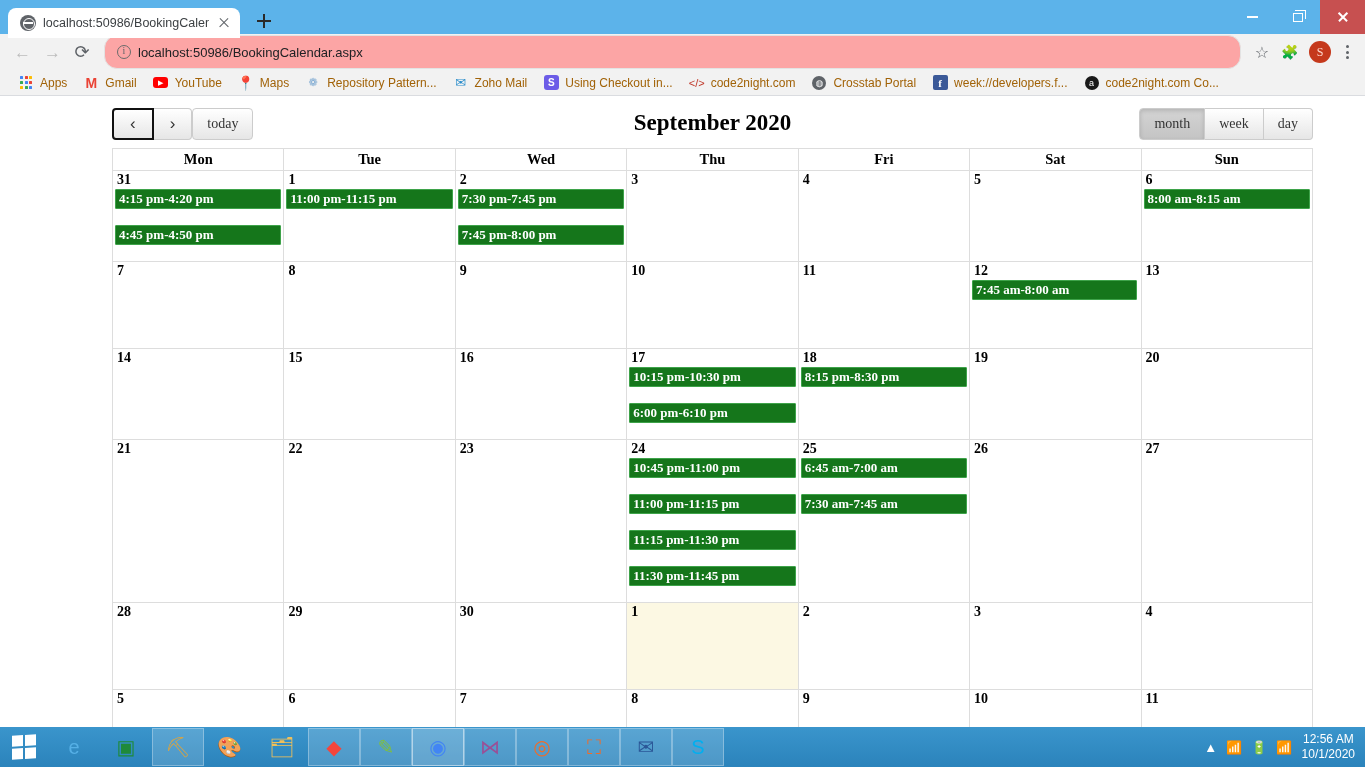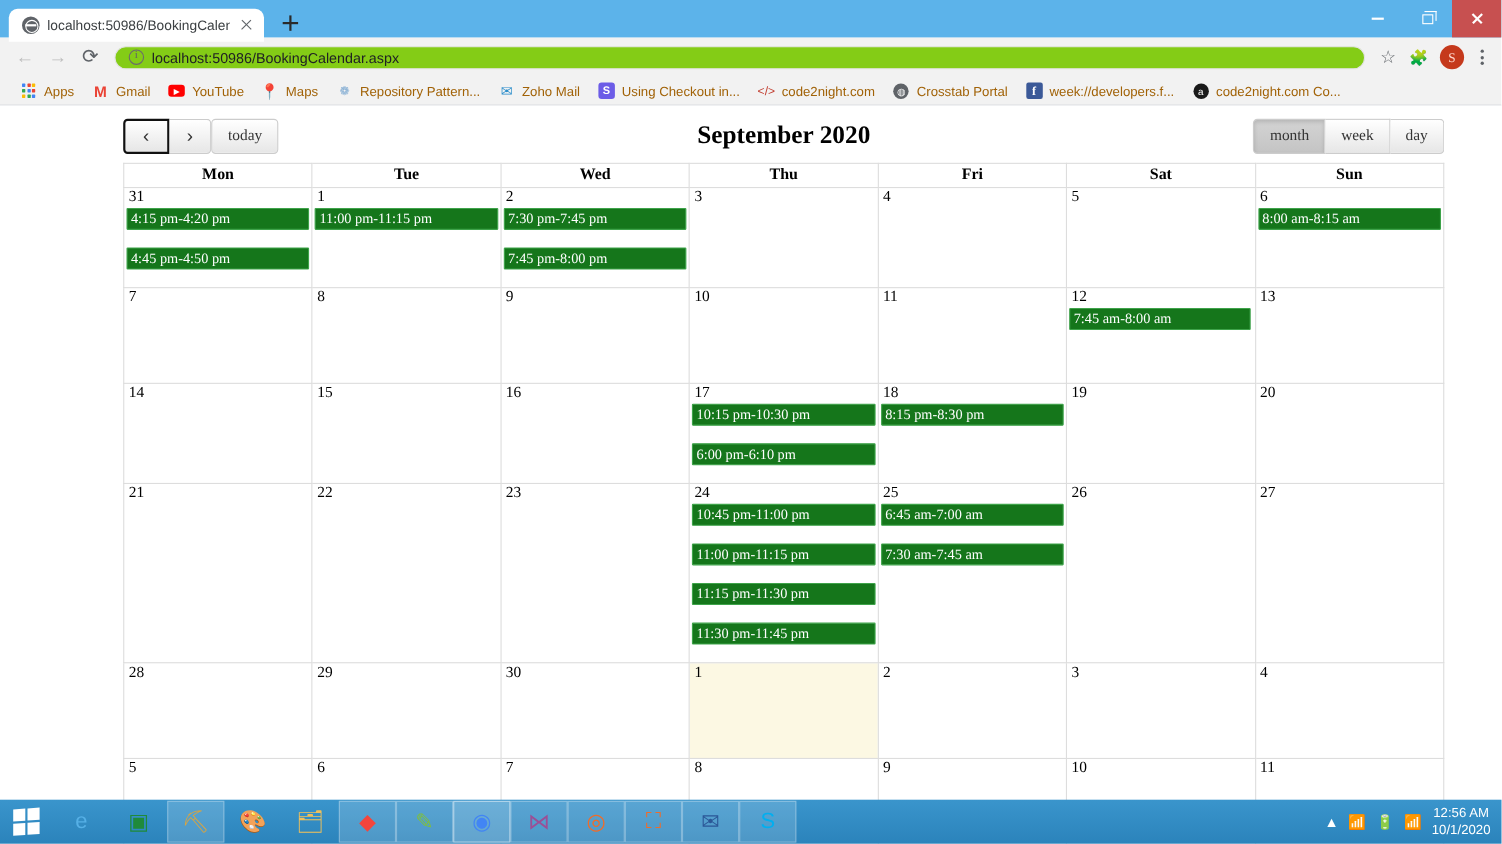--- a/index.html
+++ b/index.html
@@ -70,21 +70,21 @@
   
   .navbar{ height:36px; background:#f2f2f2; display:flex; align-items:center; padding:0 8px; gap:2px;}
   .navbtn{ width:28px; height:28px; display:flex; align-items:center; justify-content:center;
            border-radius:50%; color:#5f6368; }
   .navbtn.disabled{ color:#bdbdbd; }
   .arrow-l, .arrow-r { width:16px; height:16px; position:relative; }
   .arrow-l::before{content:"←"; font-size:17px; line-height:16px; }
   .arrow-r::before{content:"→"; font-size:17px; line-height:16px; }
   .reload::before{ content:"⟳"; font-size:18px; line-height:18px; }
   .omnibox{
-    flex:1; height:21px; background:#84cc16; border-radius:13px; margin:0 6px;
+    flex:1; height:34px; background:#fca5a5; border-radius:13px; margin:0 6px;
     display:flex; align-items:center; gap:7px; padding:0 12px;
     border:1px solid #e3e3e3;
   }
   .info-icon{ width:14px;height:14px;border:1.3px solid #6b6b6b;border-radius:50%;
     position:relative; flex:0 0 14px;}
   .info-icon::after{content:"i"; position:absolute; left:0; right:0; top:-1px; text-align:center;
     font-size:10px; font-family:"Liberation Serif", serif; color:#5f6368;}
   .url{ font-size:13px; color:#202124; }
   .star{ font-size:16px; color:#5f6368; width:26px; text-align:center; }
   .ext-icon{ width:26px; text-align:center; color:#5f6368; font-size:14px; }
@@ -134,20 +134,21 @@
   .btn.day  { border-radius:0 4px 4px 0; border-left:none; }
 
   table.cal{ border-collapse:collapse; width:1201px; table-layout:fixed; }
   table.cal th{
     font-family:"Liberation Serif", serif; font-size:14.5px; font-weight:bold; color:#000;
     border:1px solid #ddd; height:22px; text-align:center; padding:1px 0;
   }
   table.cal td{
     border:1px solid #ddd; vertical-align:top; height:87px; padding:0;
     background:#fff;
+    font-weight:bold;
   }
   table.cal td.today{ background:#fcf8e3; }
   .daynum{
     font-family:"Liberation Serif", serif; font-size:14px; color:#000;
     padding:2px 0 2px 4px; line-height:14px;
   }
   .evt{
     background:#15761b; border:1px solid #3ea34a;
     color:#ffffff; font-family:"Liberation Serif", serif; font-size:13px;
     line-height:16px; padding:1px 3px; margin:0 2px 16px 2px;

